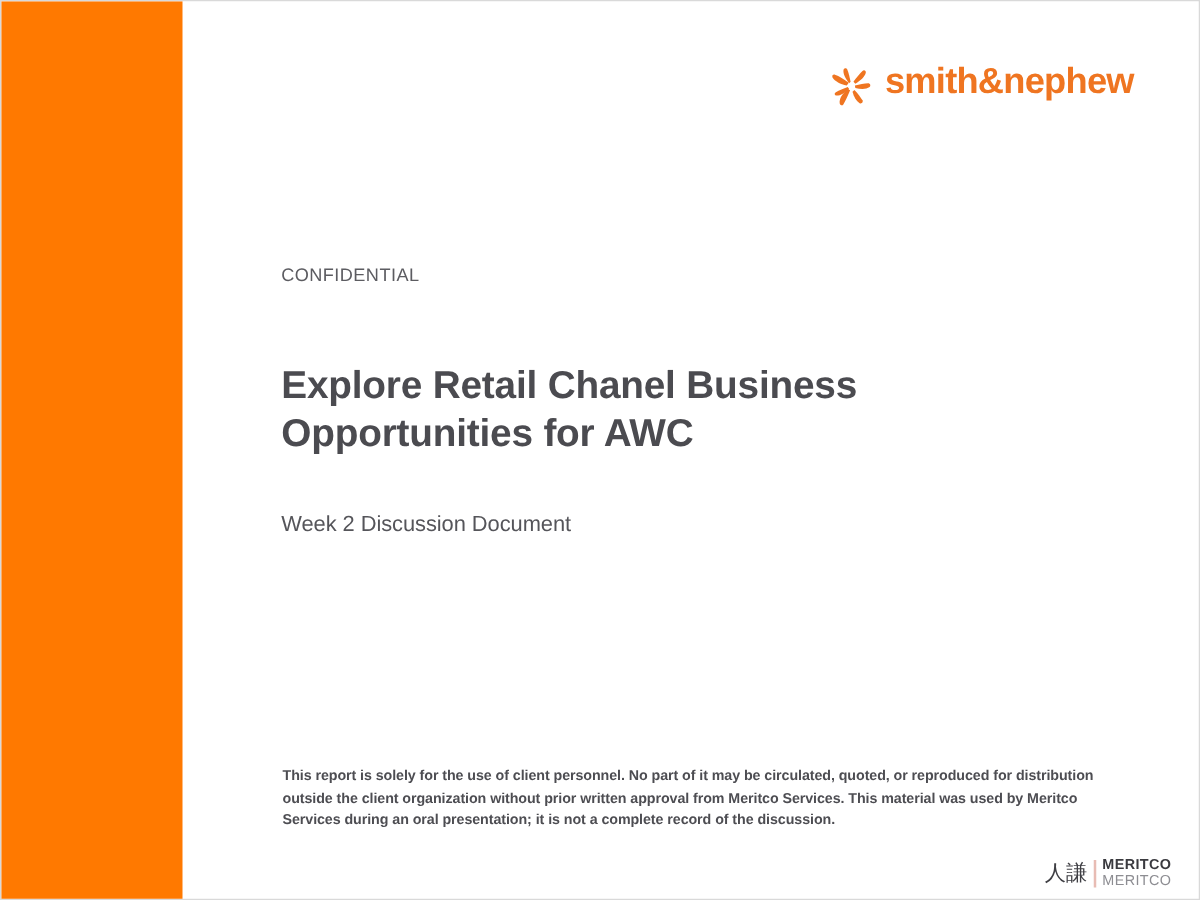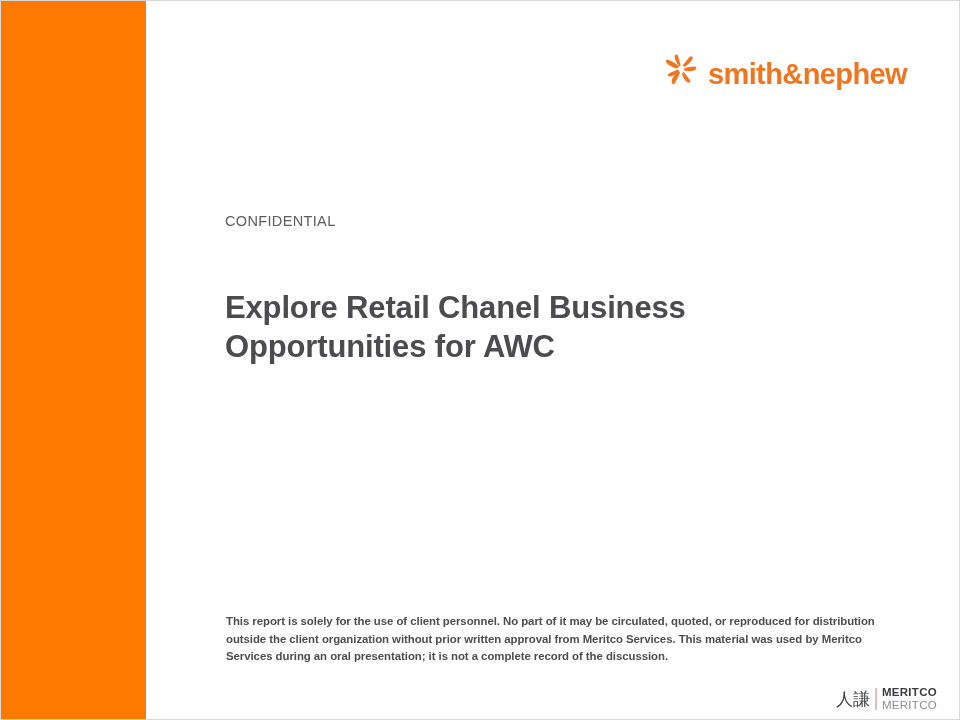--- a/index.html
+++ b/index.html
@@ -31,21 +31,21 @@
     height: 720px;
     background: #ff7900;
   }
 
   
   #brand-logo {
     position: absolute;
     right: 52px;
     top: 50px;
     display: flex;
-    align-items: flex-end;
+    align-items: flex-start;
     gap: 7px;
   }
   #brand-mark {
     width: 38px;
     height: 38px;
     display: block;
   }
   #brand-wordmark {
     font-family: "Liberation Sans", sans-serif;
     font-size: 29px;
@@ -185,20 +185,21 @@
     </svg>
     <span id="brand-wordmark">smith&amp;nephew</span>
   </div>
 
   <div id="content">
 
     <div id="confidential-label">CONFIDENTIAL</div>
 
     <h1 id="slide-title">Explore Retail Chanel Business Opportunities for AWC</h1>
 
+    <div id="slide-subtitle">Week 2 Discussion Document</div>
 
     <p id="disclaimer">This report is solely for the use of client personnel. No part of it may be circulated, quoted, or reproduced for distribution outside the client organization without prior written approval from Meritco Services. This material was used by Meritco Services during an oral presentation; it is not a complete record of the discussion.</p>
 
   </div>
 
   <div id="footer-logo">
     <span id="footer-cjk">人謙</span>
     <span id="footer-divider"></span>
     <span id="footer-names">
       <span id="footer-meritco">MERITCO</span>

